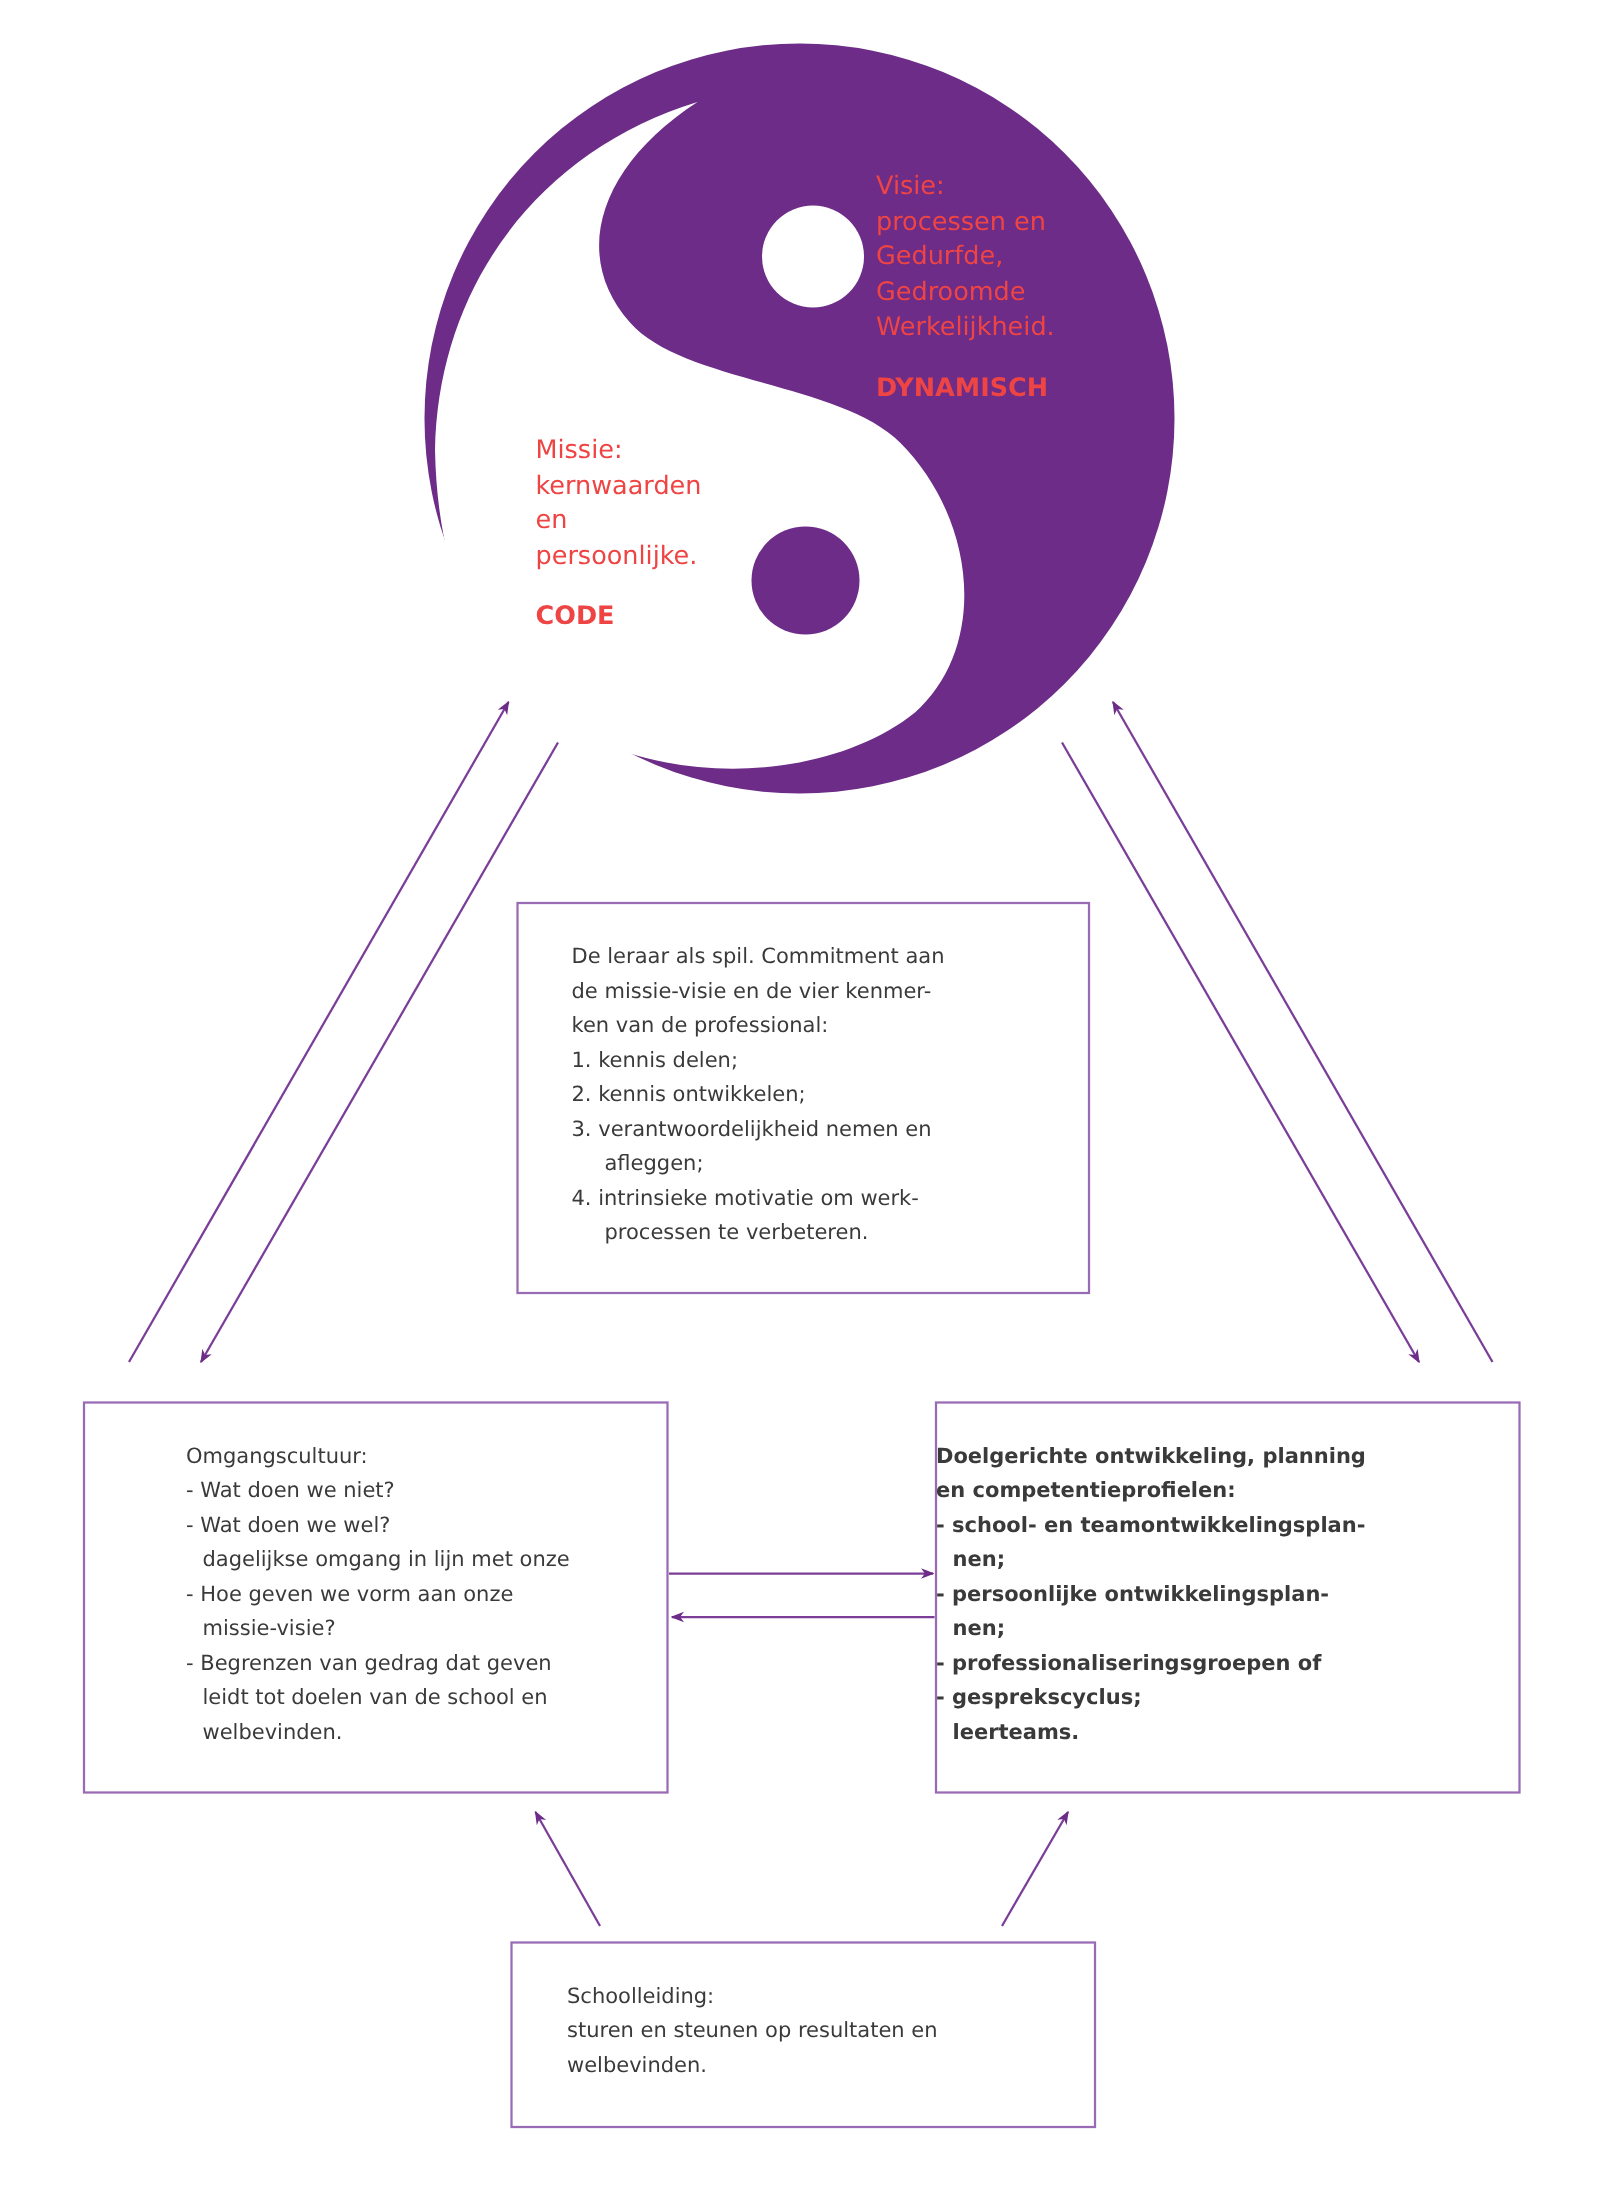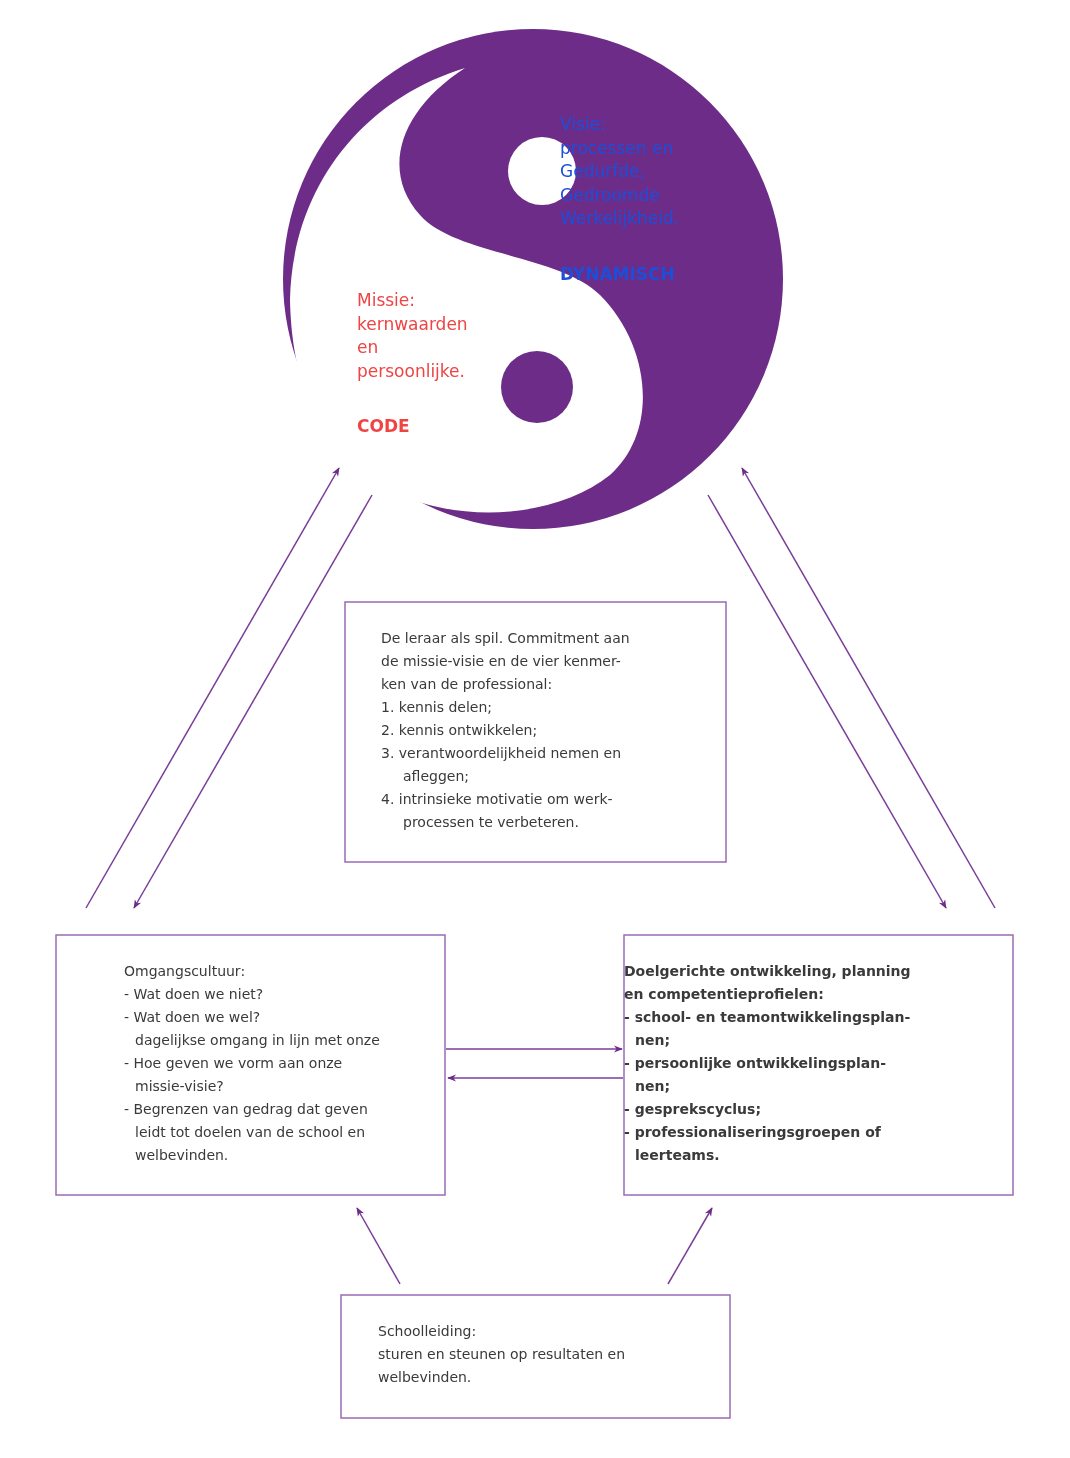--- a/index.html
+++ b/index.html
@@ -4,22 +4,22 @@
   <style>
     html, body { margin: 0; padding: 0; background: #ffffff; }
     body { width: 1070px; height: 1458px; position: relative; overflow: hidden;
            font-family: "DejaVu Sans", sans-serif; color: #333333; }
     #diagram { position: absolute; left: 0; top: 0; }
     .box-text { position: absolute; font-size: 14px; line-height: 23px; color: #3a3a3a; }
     .box-text .line { display: block; white-space: nowrap; }
     .indent { padding-left: 22px; }
     .yin-label { position: absolute; font-size: 17px; line-height: 23.5px; white-space: nowrap; }
     .yin-label .line { display: block; }
-    .yin-label .tag { display: block; font-weight: bold; margin-top: 32px; }
-    .visie { left: 560px; top: 113px; color: #1d4ed8; }
+    .yin-label .tag { display: block; font-weight: bold; margin-top: 17px; }
+    .visie { left: 584px; top: 113px; color: #ef4444; }
     .missie { left: 357px; top: 289px; color: #ef4444; }
   </style>
 </head>
 <body>
 
 <svg id="diagram" width="1070" height="1458" viewBox="0 0 1070 1458">
   <defs>
     <marker id="ah" viewBox="0 0 10 10" refX="9" refY="5" markerWidth="9" markerHeight="9" orient="auto-start-reverse" markerUnits="userSpaceOnUse">
       <path d="M0,1 L10,5 L0,9 L3,5 Z" fill="#6c2c87"></path>
     </marker>
@@ -97,22 +97,22 @@
   <span class="line indent" style="padding-left:11px">welbevinden.</span>
 </div>
 
 <div class="box-text" style="left:624px; top:960px;font-weight:bold;">
   <span class="line">Doelgerichte ontwikkeling, planning</span>
   <span class="line">en competentieprofielen:</span>
   <span class="line">- school- en teamontwikkelingsplan-</span>
   <span class="line indent" style="padding-left:11px">nen;</span>
   <span class="line">- persoonlijke ontwikkelingsplan-</span>
   <span class="line indent" style="padding-left:11px">nen;</span>
+  <span class="line">- professionaliseringsgroepen of</span>
   <span class="line">- gesprekscyclus;</span>
-  <span class="line">- professionaliseringsgroepen of</span>
   <span class="line indent" style="padding-left:11px">leerteams.</span>
 </div>
 
 <div class="box-text" style="left:378px; top:1320px;">
   <span class="line">Schoolleiding:</span>
   <span class="line">sturen en steunen op resultaten en</span>
   <span class="line">welbevinden.</span>
 </div>
 
 </body></html>

